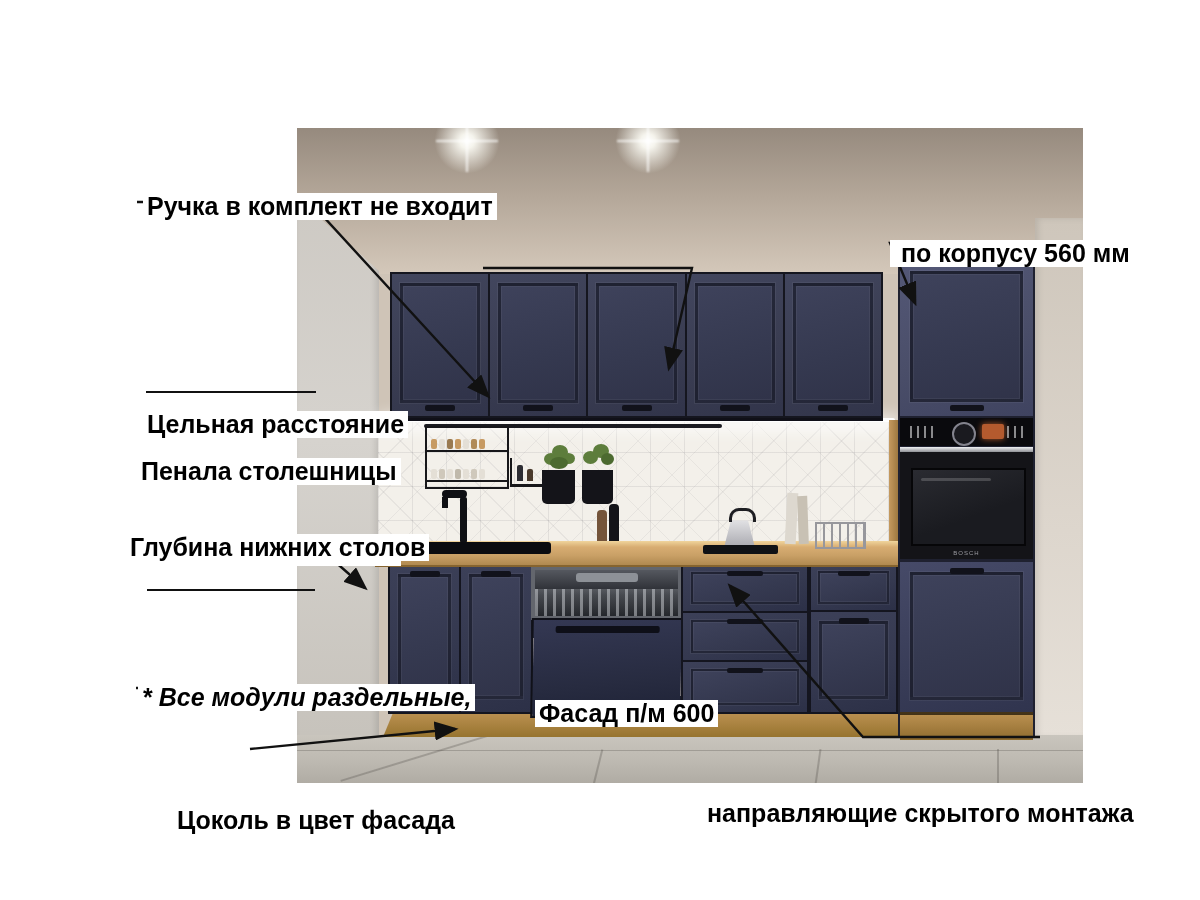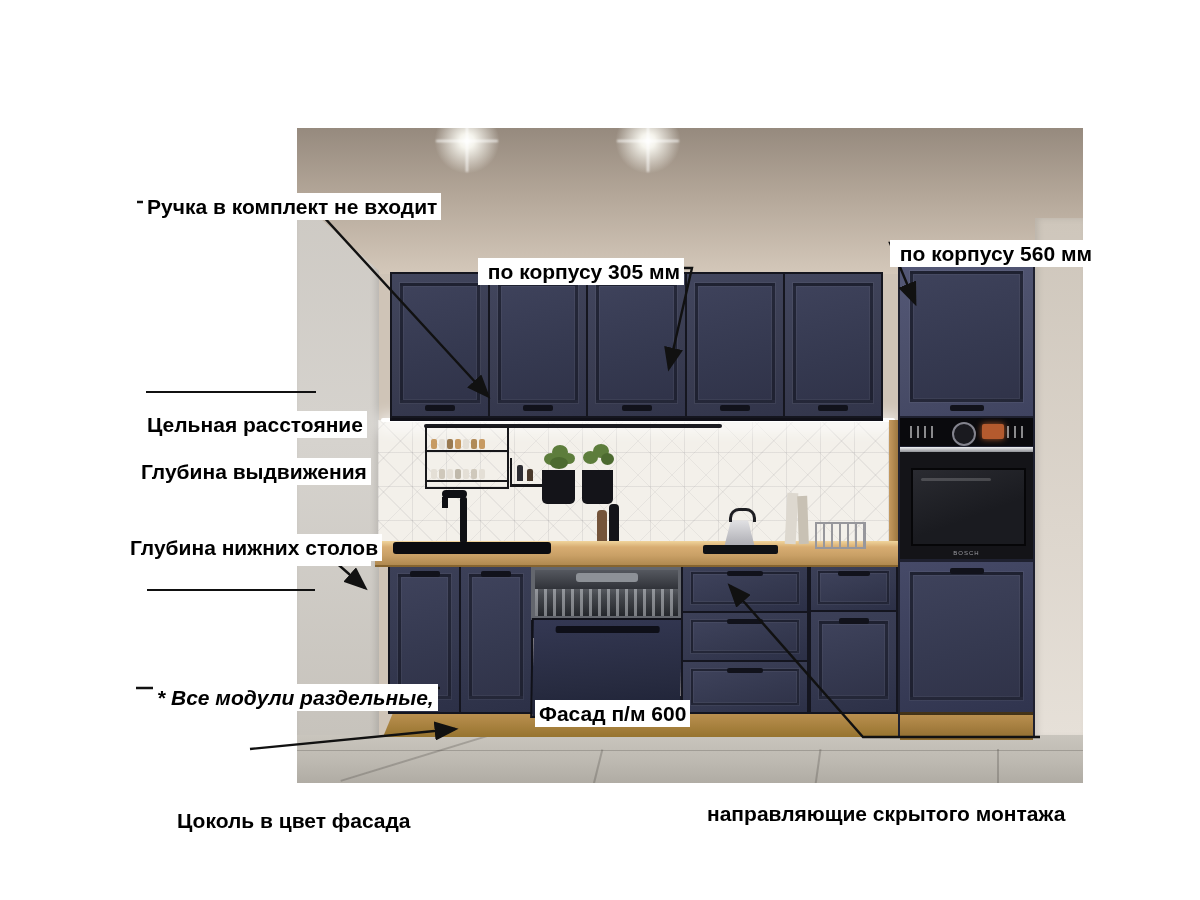--- a/index.html
+++ b/index.html
@@ -83,21 +83,21 @@
   .grinder1{left:300px;top:382px;width:10px;height:31px;background:#74543a;border-radius:4px 4px 0 0;}
   .grinder2{left:312px;top:376px;width:10px;height:37px;background:#141419;border-radius:4px 4px 0 0;}
   .hob{left:406px;top:417px;width:75px;height:9px;background:#0f1115;border-radius:2px;}
   .kettle{left:423px;top:387px;width:39px;height:30px;background:linear-gradient(180deg,#ececee,#aeaeb4);clip-path:polygon(12% 100%,88% 100%,72% 18%,28% 18%);}
   .khandle{left:432px;top:380px;width:21px;height:11px;border:3px solid #1e1e22;border-bottom:none;border-radius:10px 10px 0 0;background:transparent;}
   .board1{left:489px;top:365px;width:11px;height:51px;background:#ddd8cf;transform:rotate(3deg);}
   .board2{left:501px;top:368px;width:10px;height:48px;background:#c8c1b4;transform:rotate(-2deg);}
   .rack{left:518px;top:394px;width:47px;height:23px;border:2px solid #97979c;background:repeating-linear-gradient(90deg,transparent 0 6px,#97979c 6px 8px);}
 
   
-  .lbl{position:absolute;color:#000;font-weight:bold;font-size:21px;line-height:27px;white-space:pre;text-align:center;}
+  .lbl{position:absolute;color:#000;font-weight:bold;font-size:25px;line-height:27px;white-space:pre;text-align:center;}
   .lbl span{display:inline-block;background:#fff;padding:0 4px;}
   .lbl .row{display:block;}
   .italic{font-style:italic;}
   svg.overlay{position:absolute;left:0;top:0;width:1200px;height:900px;pointer-events:none;}
 </style>
 </head>
 <body>
 
 <div class="scene">
   <div class="abs ceiling"></div>
@@ -282,41 +282,40 @@
   <polyline points="136,688 440,688" fill="none" stroke="#111" stroke-width="2.4"></polyline>
   <polyline points="250,749 455,729" fill="none" stroke="#111" stroke-width="2.4" marker-end="url(#ah)"></polyline>
   <polyline points="1040,737 863,737 730,586" fill="none" stroke="#111" stroke-width="2.4" marker-end="url(#ah)"></polyline>
 </svg>
 
 <div class="lbl" style="left:143px;top:139px;">
   <span class="row">Ручка в комплект не входит</span>
 </div>
 
 <div class="lbl" style="left:478px;top:204px;">
-  <span class="row"> по корпусу 305 мм</span>
 </div>
 
 <div class="lbl" style="left:890px;top:186px;">
   <span class="row"> по корпусу 560 мм</span>
 </div>
 
 <div class="lbl" style="left:143px;top:357px;">
   <span class="row">Цельная расстояние</span>
 </div>
 
 <div class="lbl" style="left:137px;top:404px;">
-  <span class="row">Глубина выдвижения</span>
+  <span class="row">Пенала столешницы</span>
   <span class="row"> 600 мм</span>
 </div>
 
 <div class="lbl" style="left:126px;top:480px;">
   <span class="row">Глубина нижних столов</span>
 </div>
 
-<div class="lbl italic" style="left:153px;top:630px;font-style:italic;">
+<div class="lbl italic" style="left:138px;top:630px;font-style:italic;">
   <span class="row">* Все модули раздельные,</span>
 </div>
 
 <div class="lbl" style="left:173px;top:753px;">
   <span class="row">Цоколь в цвет фасада</span>
 </div>
 
 <div class="lbl" style="left:535px;top:646px;">
   <span class="row">Фасад п/м 600</span>
 </div>

